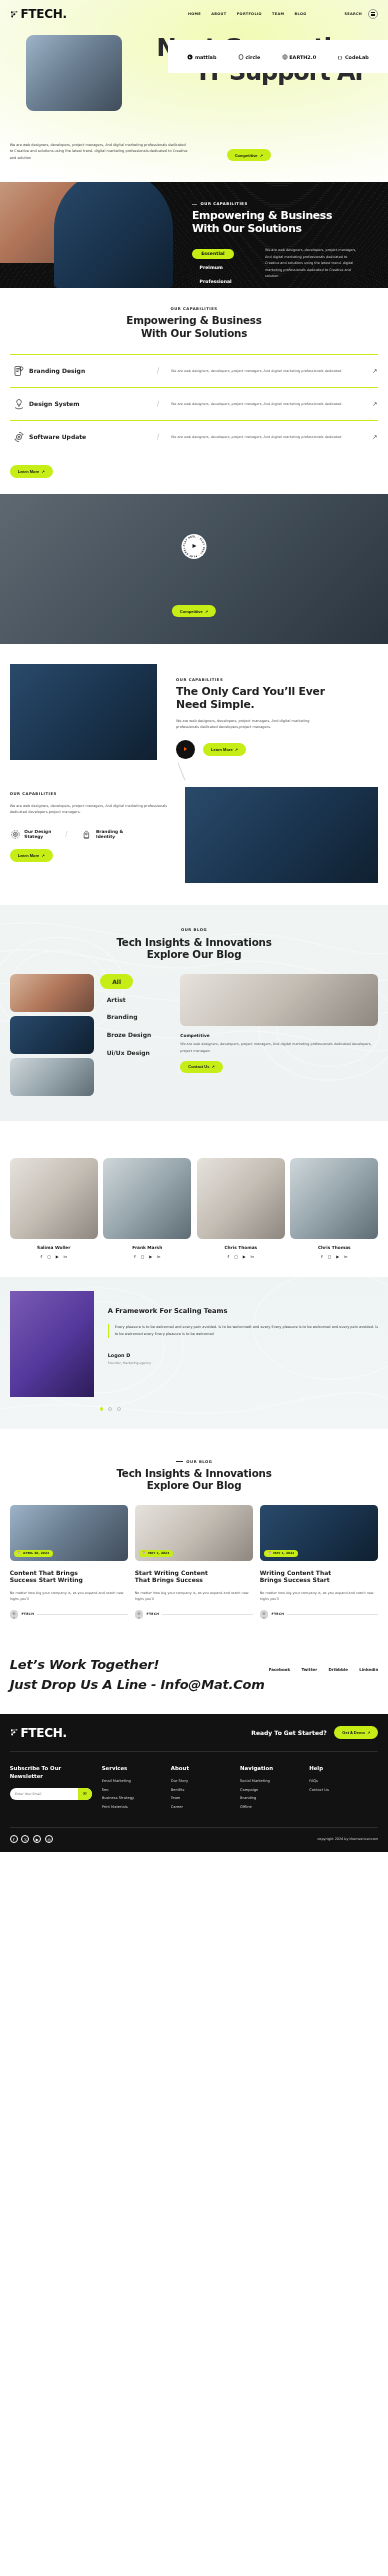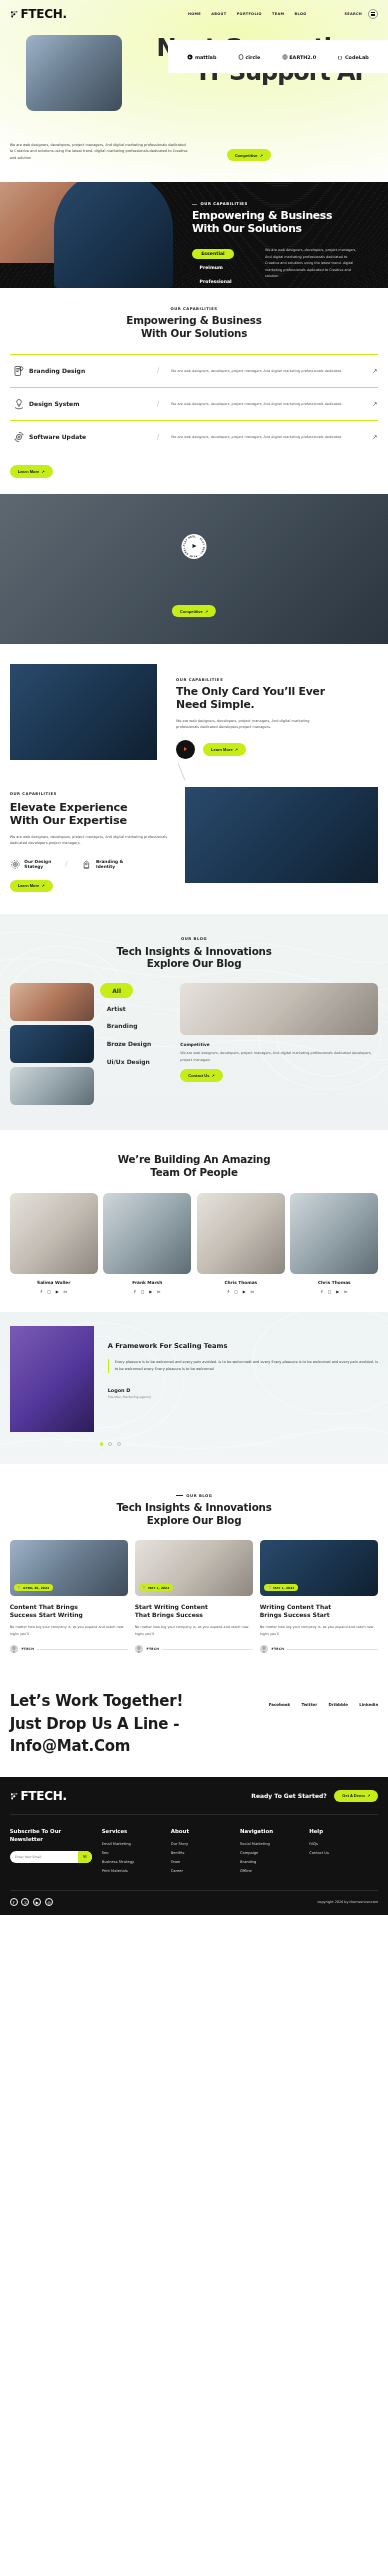--- a/index.html
+++ b/index.html
@@ -271,21 +271,21 @@
   .author .av:after {
     content:""; position:absolute; left:50%; top:1.6px; transform:translateX(-50%);
     width:3.2px; height:3.2px; border-radius:50%; background:#a8a8a8;
     box-shadow:0 4.3px 0 -0.5px #a8a8a8;
   }
   .author .an { font-size:3.2px; font-weight:800; letter-spacing:0.2px; color:#1c1c1c; }
   .author .ln { flex:1; height:0.5px; background:#e3e3e3; }
 
   
   .cta { padding:18.3px 9.7px 19.4px; background:#fff; display:flex; align-items:flex-start; }
-  .cta .big { font-size:15px; line-height:1.5; font-weight:800; color:#1c1c1c; letter-spacing:-0.2px; }
+  .cta .big { font-size:13px; line-height:1.5; font-weight:800; color:#1c1c1c; letter-spacing:-0.2px;font-style:italic; }
   .cta .links { margin-left:auto; display:flex; gap:11.3px; padding-top:12px; }
   .cta .links a { font-size:4px; font-weight:800; color:#1c1c1c; text-decoration:none; }
 
   
   .footer { background:#121212; color:#fff; padding:12px 9.7px 8.6px; }
   .f-top { display:flex; align-items:center; padding-bottom:10.8px; }
   .f-top .logo .word { color:#fff; }
   .f-cta { margin-left:auto; display:flex; align-items:center; gap:7.6px; }
   .f-cta .q { font-size:6px; font-weight:800; color:#fff; }
   .f-rule { height:0.5px; background:#2c2c2c; }
@@ -555,24 +555,20 @@
         </button>
       </div>
     </div>
   </section>
 
   <div class="slash-div"></div>
 
   <section class="elev">
     <div class="left">
       <span class="eyebrow">OUR CAPABILITIES</span>
-      <h2 class="h-big">
-        <span>Elevate Experience</span><br>
-        <span>With Our Expertise</span>
-      </h2>
       <p class="body-txt">We are web designers, developers, project managers, And digital marketing professionals dedicated developers,project managers.</p>
 
       <div class="feat-row">
         <div class="feat">
           <svg width="10.8" height="10.8" viewBox="0 0 24 24" fill="none" stroke="#1c1c1c" stroke-width="1.3">
             <circle cx="12" cy="12" r="4.6"></circle>
               <circle cx="12" cy="12" r="1.6"></circle>
             <circle cx="12" cy="12" r="8.6" stroke-dasharray="3 3"></circle>
           </svg>
           <div class="lbl">
@@ -660,24 +656,20 @@
         <p>We are web designers, developers, project managers, And digital marketing professionals dedicated developers, project managers</p>
         <button class="btn-lime">
           <span>Contact Us</span>
           <span class="arr">↗</span>
         </button>
       </div>
     </div>
   </section>
 
   <section class="team">
-    <h2 class="h-big">
-      <span>We’re Building An Amazing</span><br>
-      <span>Team Of People</span>
-    </h2>
 
     <div class="team-grid">
       <div class="tm">
         <div class="ph">
             <div class="ph-e"></div>
           </div>
         <div class="nm">Salima Woller</div>
         <div class="soc">
           <span>𝕗</span>
           <span>▢</span>

